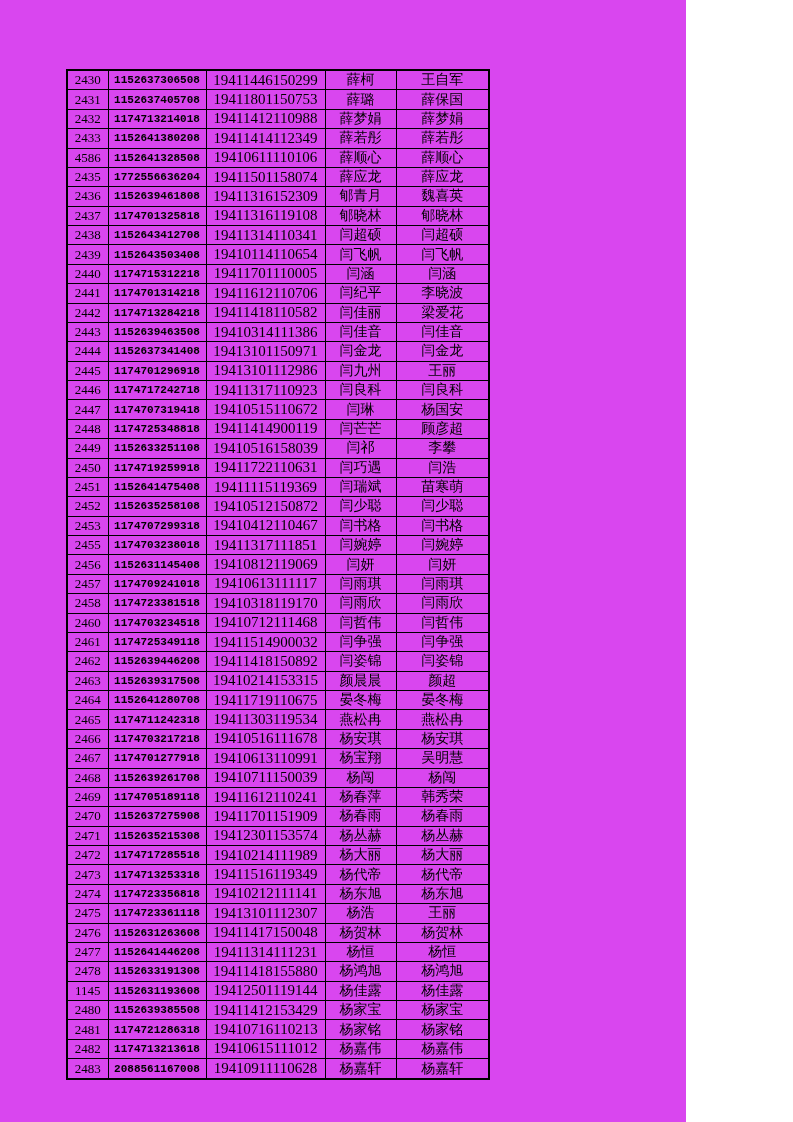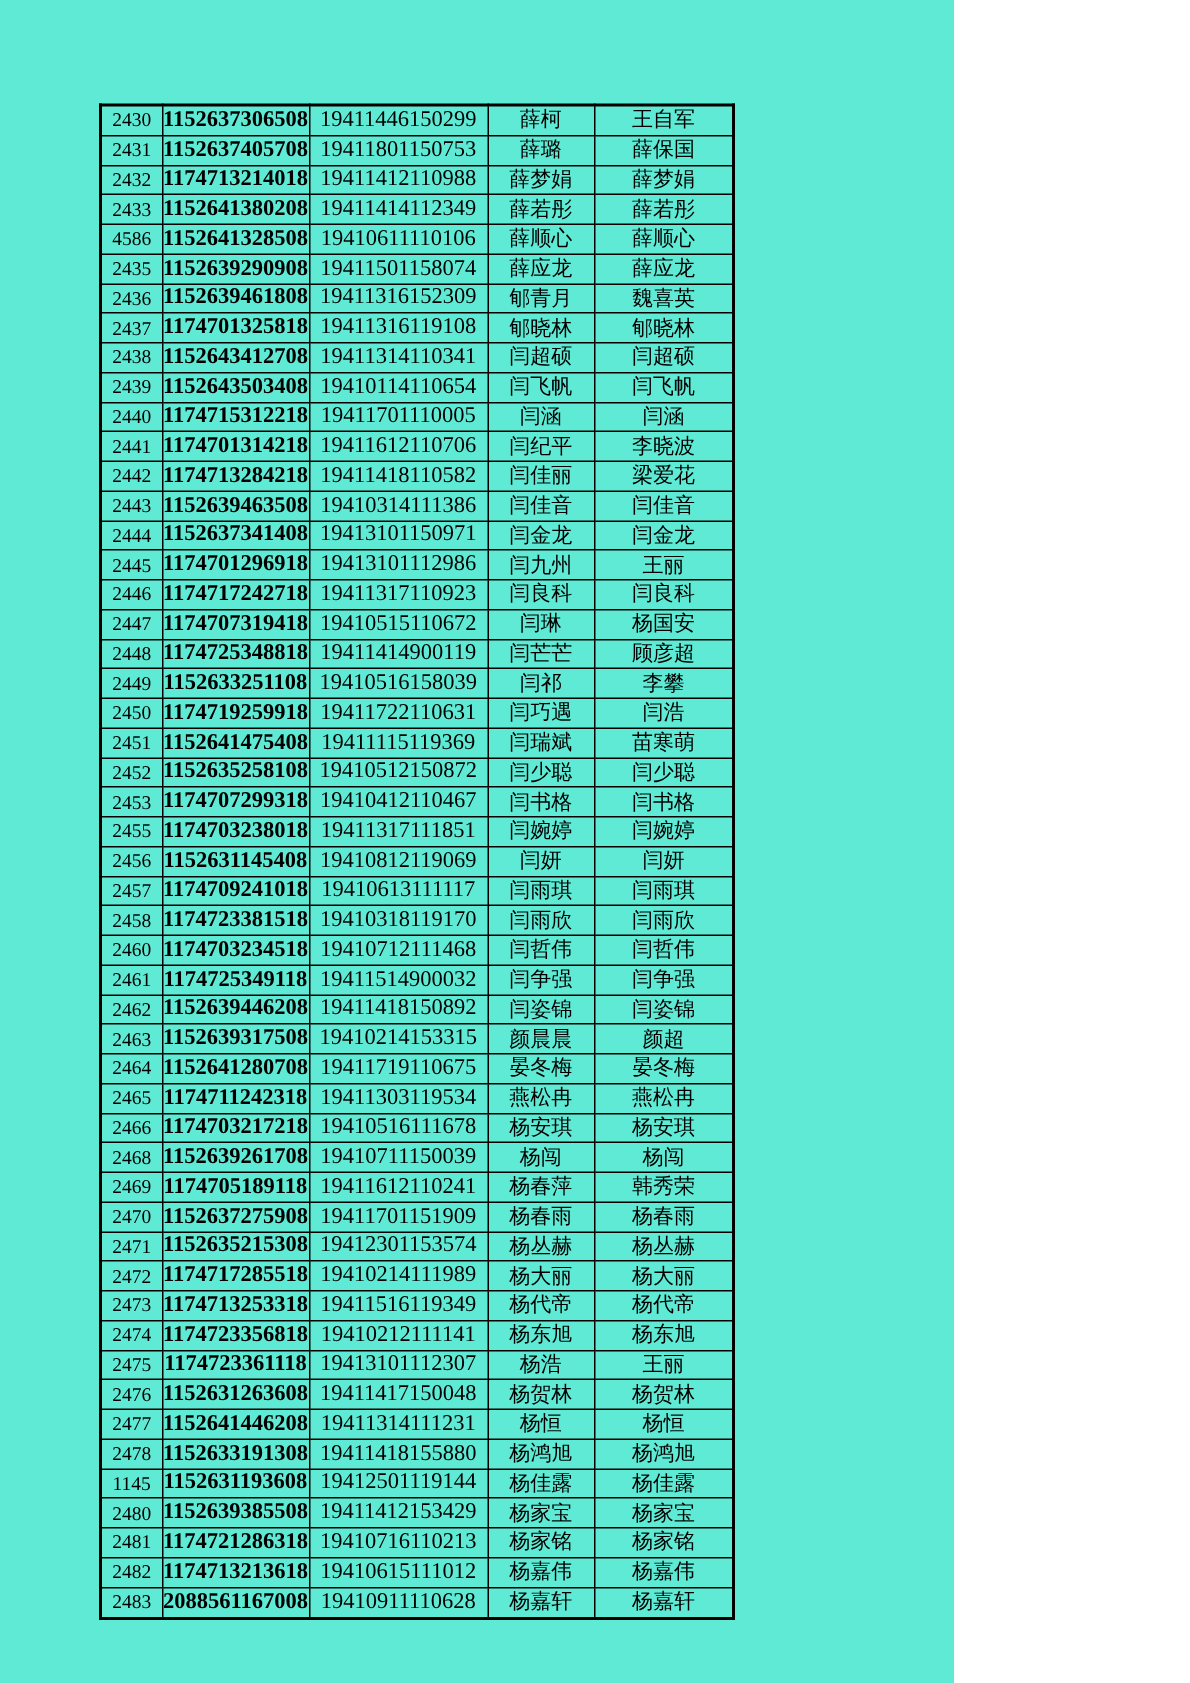--- a/index.html
+++ b/index.html
@@ -2,23 +2,23 @@
 <html><head>
 <meta charset="utf-8">
 <style>
   html, body {
     margin: 0;
     padding: 0;
     background: #ffffff;
   }
   .page {
     position: relative;
-    width: 636px;
+    width: 686px;
     height: 1122px;
-    background: #5eead4;
+    background: #d946ef;
     overflow: hidden;
   }
   table.data-table {
     position: absolute;
     left: 66px;
     top: 69px;
     width: 422px;
     height: 1011px;
     border-collapse: collapse;
     table-layout: fixed;
@@ -37,23 +37,23 @@
   col.w-code   { width: 98px; }
   col.w-idnum  { width: 119px; }
   col.w-name   { width: 71px; }
   col.w-name2  { width: 93px; }
 
   td.c-serial {
     font-family: "Liberation Serif", serif;
     font-size: 13px;
   }
   td.c-code {
-    font-family: Liberation Serif, serif;
+    font-family: Liberation Mono, monospace;
     font-weight: bold;
-    font-size: 15px;
+    font-size: 11px;
   }
   td.c-idnum {
     font-family: "Liberation Serif", serif;
     font-size: 15px;
   }
   td.c-name, td.c-name2 {
     font-family: "Liberation Serif", "DejaVu Serif", serif;
     font-size: 14px;
   }
 </style>
@@ -100,21 +100,21 @@
   </tr>
         <tr>
     <td class="c-serial">4586</td>
     <td class="c-code">1152641328508</td>
     <td class="c-idnum">19410611110106</td>
     <td class="c-name">薛顺心</td>
     <td class="c-name2">薛顺心</td>
   </tr>
         <tr>
     <td class="c-serial">2435</td>
-    <td class="c-code">1152639290908</td>
+    <td class="c-code">1772556636204</td>
     <td class="c-idnum">19411501158074</td>
     <td class="c-name">薛应龙</td>
     <td class="c-name2">薛应龙</td>
   </tr>
         <tr>
     <td class="c-serial">2436</td>
     <td class="c-code">1152639461808</td>
     <td class="c-idnum">19411316152309</td>
     <td class="c-name">郇青月</td>
     <td class="c-name2">魏喜英</td>
@@ -309,20 +309,27 @@
     <td class="c-name2">燕松冉</td>
   </tr>
         <tr>
     <td class="c-serial">2466</td>
     <td class="c-code">1174703217218</td>
     <td class="c-idnum">19410516111678</td>
     <td class="c-name">杨安琪</td>
     <td class="c-name2">杨安琪</td>
   </tr>
         <tr>
+    <td class="c-serial">2467</td>
+    <td class="c-code">1174701277918</td>
+    <td class="c-idnum">19410613110991</td>
+    <td class="c-name">杨宝翔</td>
+    <td class="c-name2">吴明慧</td>
+  </tr>
+        <tr>
     <td class="c-serial">2468</td>
     <td class="c-code">1152639261708</td>
     <td class="c-idnum">19410711150039</td>
     <td class="c-name">杨闯</td>
     <td class="c-name2">杨闯</td>
   </tr>
         <tr>
     <td class="c-serial">2469</td>
     <td class="c-code">1174705189118</td>
     <td class="c-idnum">19411612110241</td>

